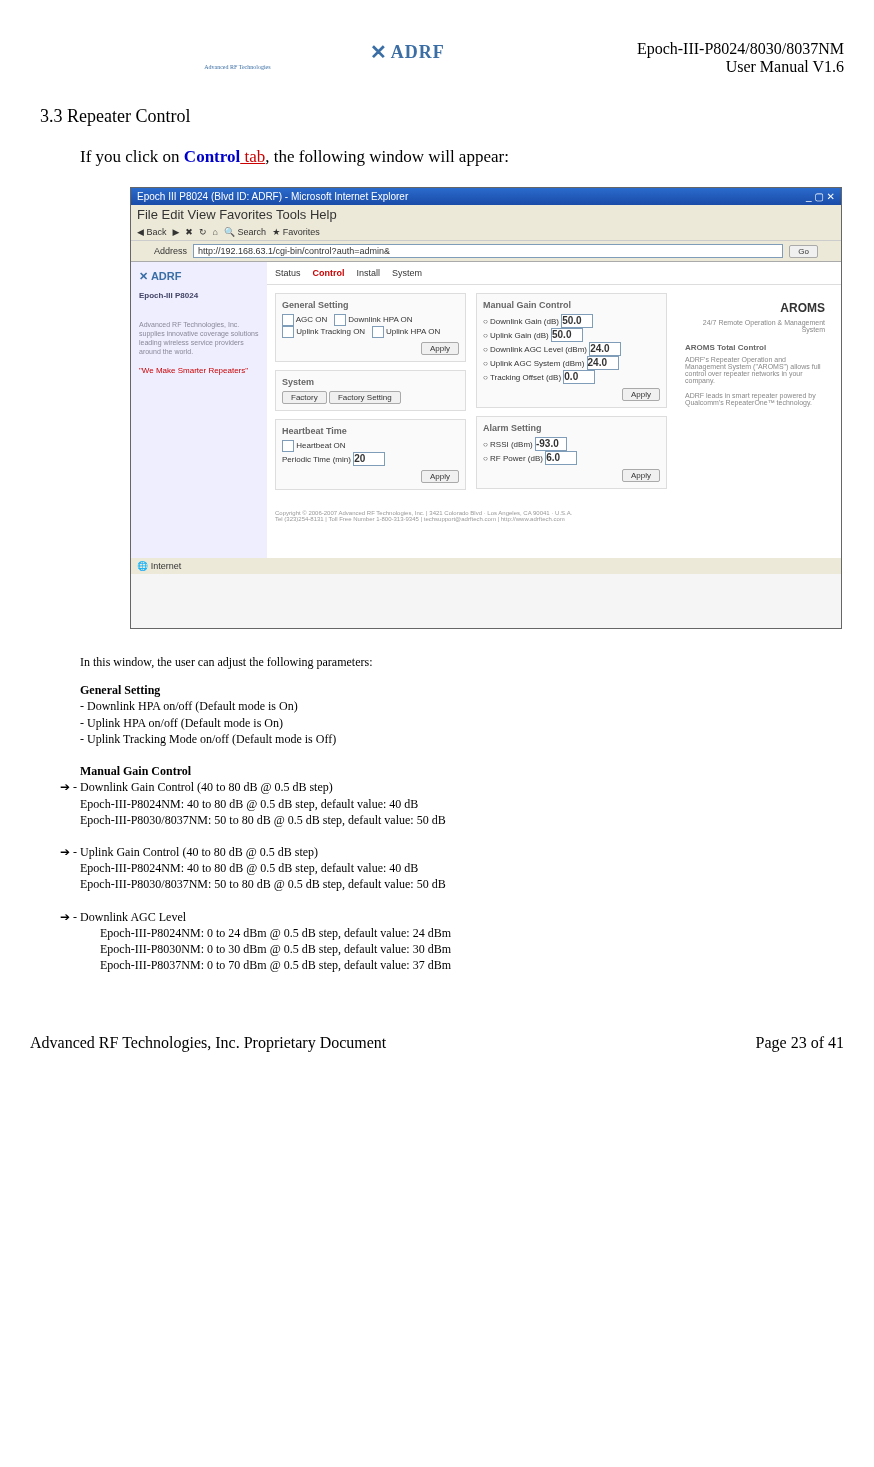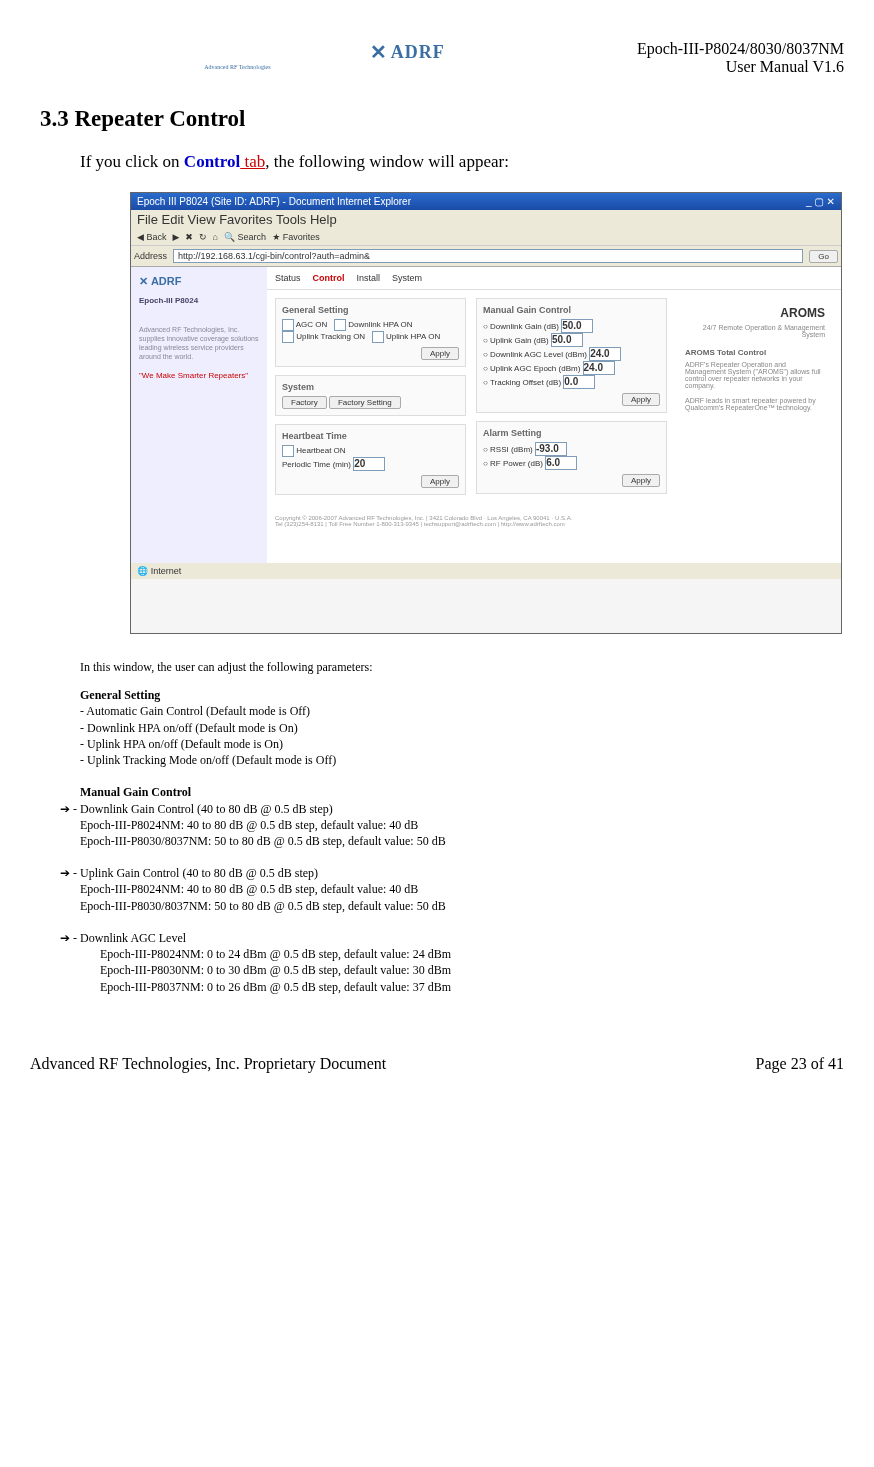--- a/index.html
+++ b/index.html
@@ -2,29 +2,29 @@
 <html><head>
 <meta charset="utf-8">
 <style>
   body { font-family: "Times New Roman", serif; font-size: 16px; margin: 0; padding: 40px 30px 30px 30px; color: #000; width: 814px; }
   .header { display: flex; align-items: flex-start; justify-content: space-between; margin-bottom: 30px; }
   .logo { display: flex; align-items: center; gap: 4px; margin-left: 340px; }
   .logo-x { color: #3a6ea5; font-size: 20px; font-weight: bold; }
   .logo-text { color: #3a6ea5; font-size: 18px; font-weight: bold; letter-spacing: 1px; }
   .logo-sub { font-size: 6px; color: #3a6ea5; text-align:center; }
   .header-right { text-align: right; font-size: 16px; }
-  .section-title { font-size: 23px; margin: 10px 0 20px 10px; font-weight: bold; }
+  .section-title { font-size: 18px; margin: 10px 0 20px 10px; }
   .body-text { margin-left: 50px; margin-bottom: 20px; font-size: 17px; }
   .blue { color: #0000cc; }
   .red-u { color: #cc0000; text-decoration: underline; }
   .screenshot { margin: 10px 0 25px 100px; border: 1px solid #666; background: #f5f5f5; width: 710px; height: 440px; position: relative; font-family: Tahoma, sans-serif; font-size: 9px; color: #333; }
   .ss-title { background: linear-gradient(#2a6bcc,#1a4ba8); color:#fff; padding:3px 6px; font-size:10px; display:flex; justify-content:space-between; }
   .ss-menu { background:#ece9d8; padding:2px 6px; font-size:13px; }
   .ss-tool { background:#ece9d8; padding:3px 6px; border-bottom:1px solid #ccc; display:flex; gap:6px; align-items:center; }
-  .ss-addr { background:#ece9d8; padding:3px 3px; border-bottom:1px solid #aaa; display:flex; gap:6px; align-items:center; }
+  .ss-addr { background:#ece9d8; padding:3px 23px; border-bottom:1px solid #aaa; display:flex; gap:6px; align-items:center; }
   .ss-main { display:flex; background:#fff; height:296px; }
   .ss-side { width:120px; background:#eef; padding:8px; font-size:8px; color:#446; }
   .ss-content { flex:1; padding:8px; display:flex; gap:10px; }
   .ss-panel { border:1px solid #ddd; padding:6px; margin-bottom:8px; font-size:8px; background:#fafafa; }
   .ss-panel h4 { margin:0 0 4px 0; font-size:9px; color:#666; font-weight:bold; }
   .ss-btn { display:inline-block; border:1px solid #aaa; background:#f0f0f0; padding:1px 8px; font-size:8px; border-radius:2px; }
   .ss-input { display:inline-block; border:1px solid #7f9db9; background:#fff; width:30px; height:12px; font-size:10px;font-weight:bold; }
   .ss-right { width:140px; font-size:8px; padding:8px; }
   .aroms-head { font-weight:bold; font-size:12px; color:#333; text-align:right; margin-bottom:4px; }
   .ss-foot { background:#ece9d8; padding:3px 6px; font-size:9px; display:flex; justify-content:flex-start; }
@@ -59,21 +59,21 @@
 </div>
 
 <div class="section-title">3.3 Repeater Control</div>
 
 <div class="body-text">
   <span>If you click on </span><span class="blue bold">Control</span><span class="red-u"> tab</span><span>, the following window will appear:</span>
 </div>
 
 <div class="screenshot">
   <div class="ss-title">
-    <span>Epoch III P8024 (Site ID: ADRF) - Document Internet Explorer</span>
+    <span>Epoch III P8024 (Blvd ID: ADRF) - Microsoft Internet Explorer</span>
     <span>_ ▢ ✕</span>
   </div>
   <div class="ss-menu">File   Edit   View   Favorites   Tools   Help</div>
   <div class="ss-tool">
     <span>◀ <span>Back</span></span>
     <span>▶</span>
     <span>✖</span>
     <span>↻</span>
     <span>⌂</span>
     <span>🔍 <span>Search</span></span>
@@ -117,21 +117,21 @@
             <div><span>Periodic Time (min)</span> <span class="ss-input">20</span></div>
             <div style="text-align:right; margin-top:4px;"><span class="ss-btn">Apply</span></div>
           </div>
         </div>
         <div class="ss-col">
           <div class="ss-panel">
             <h4>Manual Gain Control</h4>
             <div>○ <span>Downlink Gain (dB)</span> <span class="ss-input">50.0</span></div>
             <div>○ <span>Uplink Gain (dB)</span> <span class="ss-input">50.0</span></div>
             <div>○ <span>Downlink AGC Level (dBm)</span> <span class="ss-input">24.0</span></div>
-            <div>○ <span>Uplink AGC Epoch (dBm)</span> <span class="ss-input">24.0</span></div>
+            <div>○ <span>Uplink AGC System (dBm)</span> <span class="ss-input">24.0</span></div>
             <div>○ <span>Tracking Offset (dB)</span> <span class="ss-input">0.0</span></div>
             <div style="text-align:right; margin-top:4px;"><span class="ss-btn">Apply</span></div>
           </div>
           <div class="ss-panel">
             <h4>Alarm Setting</h4>
             <div>○ <span>RSSI (dBm)</span> <span class="ss-input">-93.0</span></div>
             <div>○ <span>RF Power (dB)</span> <span class="ss-input">6.0</span></div>
             <div style="text-align:right; margin-top:4px;"><span class="ss-btn">Apply</span></div>
           </div>
         </div>
@@ -151,21 +151,20 @@
   </div>
   <div class="ss-foot">
     <span>🌐 <span>Internet</span></span>
   </div>
 </div>
 
 <div class="content-block">
   <p>In this window, the user can adjust the following parameters:</p>
 
   <div class="bold">General Setting</div>
-  <div>- Automatic Gain Control (Default mode is Off)</div>
   <div>- Downlink HPA on/off (Default mode is On)</div>
   <div>- Uplink HPA on/off (Default mode is On)</div>
   <div>- Uplink Tracking Mode on/off (Default mode is Off)</div>
   <br>
   <div class="bold">Manual Gain Control</div>
 
   <div style="margin-left:-20px;">
     <span class="arrow">➔</span><span> - Downlink Gain Control (40 to 80 dB @ 0.5 dB step)</span>
     <div style="margin-left:20px;">Epoch-III-P8024NM: 40 to 80 dB @ 0.5 dB step, default value: 40 dB</div>
     <div style="margin-left:20px;">Epoch-III-P8030/8037NM: 50 to 80 dB @ 0.5 dB step, default value: 50 dB</div>
@@ -174,20 +173,20 @@
   <div style="margin-left:-20px;">
     <span class="arrow">➔</span><span> - Uplink Gain Control (40 to 80 dB @ 0.5 dB step)</span>
     <div style="margin-left:20px;">Epoch-III-P8024NM: 40 to 80 dB @ 0.5 dB step, default value: 40 dB</div>
     <div style="margin-left:20px;">Epoch-III-P8030/8037NM: 50 to 80 dB @ 0.5 dB step, default value: 50 dB</div>
   </div>
   <br>
   <div style="margin-left:-20px;">
     <span class="arrow">➔</span><span> - Downlink AGC Level</span>
     <div class="indent2">Epoch-III-P8024NM: 0 to 24 dBm @ 0.5 dB step, default value: 24 dBm</div>
     <div class="indent2">Epoch-III-P8030NM: 0 to 30 dBm @ 0.5 dB step, default value: 30 dBm</div>
-    <div class="indent2">Epoch-III-P8037NM: 0 to 26 dBm @ 0.5 dB step, default value: 37 dBm</div>
+    <div class="indent2">Epoch-III-P8037NM: 0 to 70 dBm @ 0.5 dB step, default value: 37 dBm</div>
   </div>
 </div>
 
 <div class="footer">
   <span>Advanced RF Technologies, Inc. Proprietary Document</span>
   <span>Page 23 of 41</span>
 </div>
 
 </body></html>

